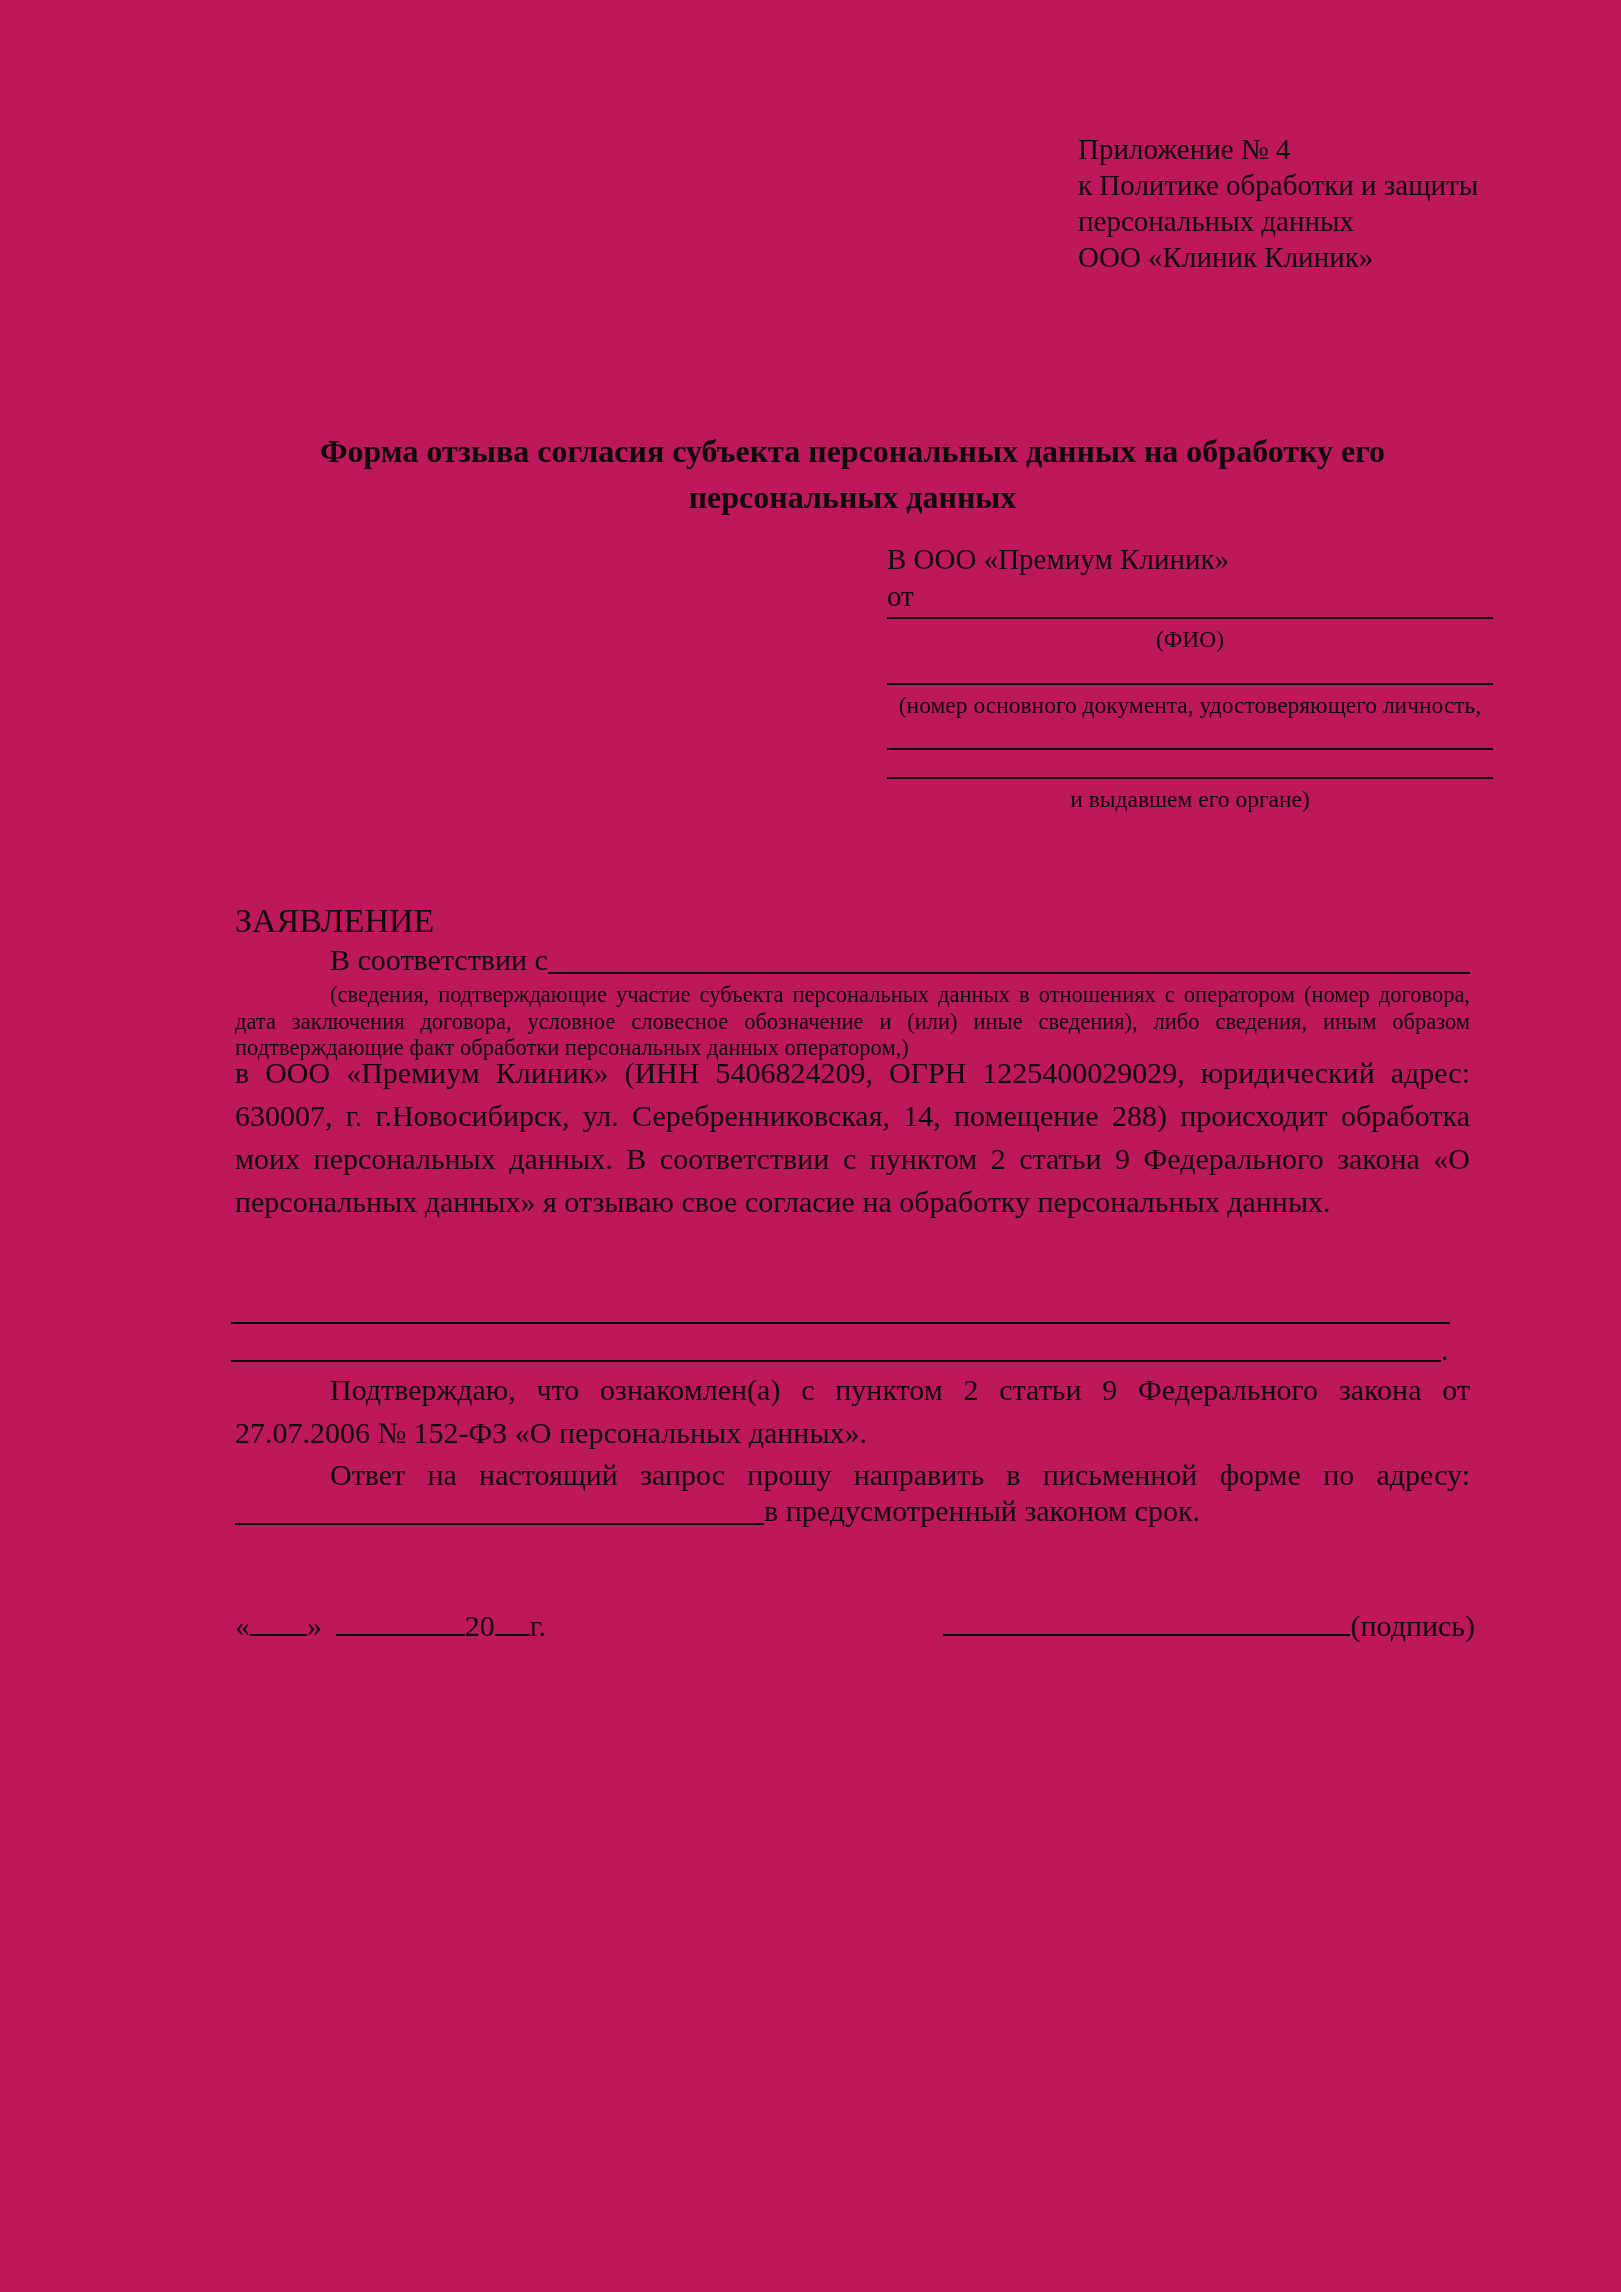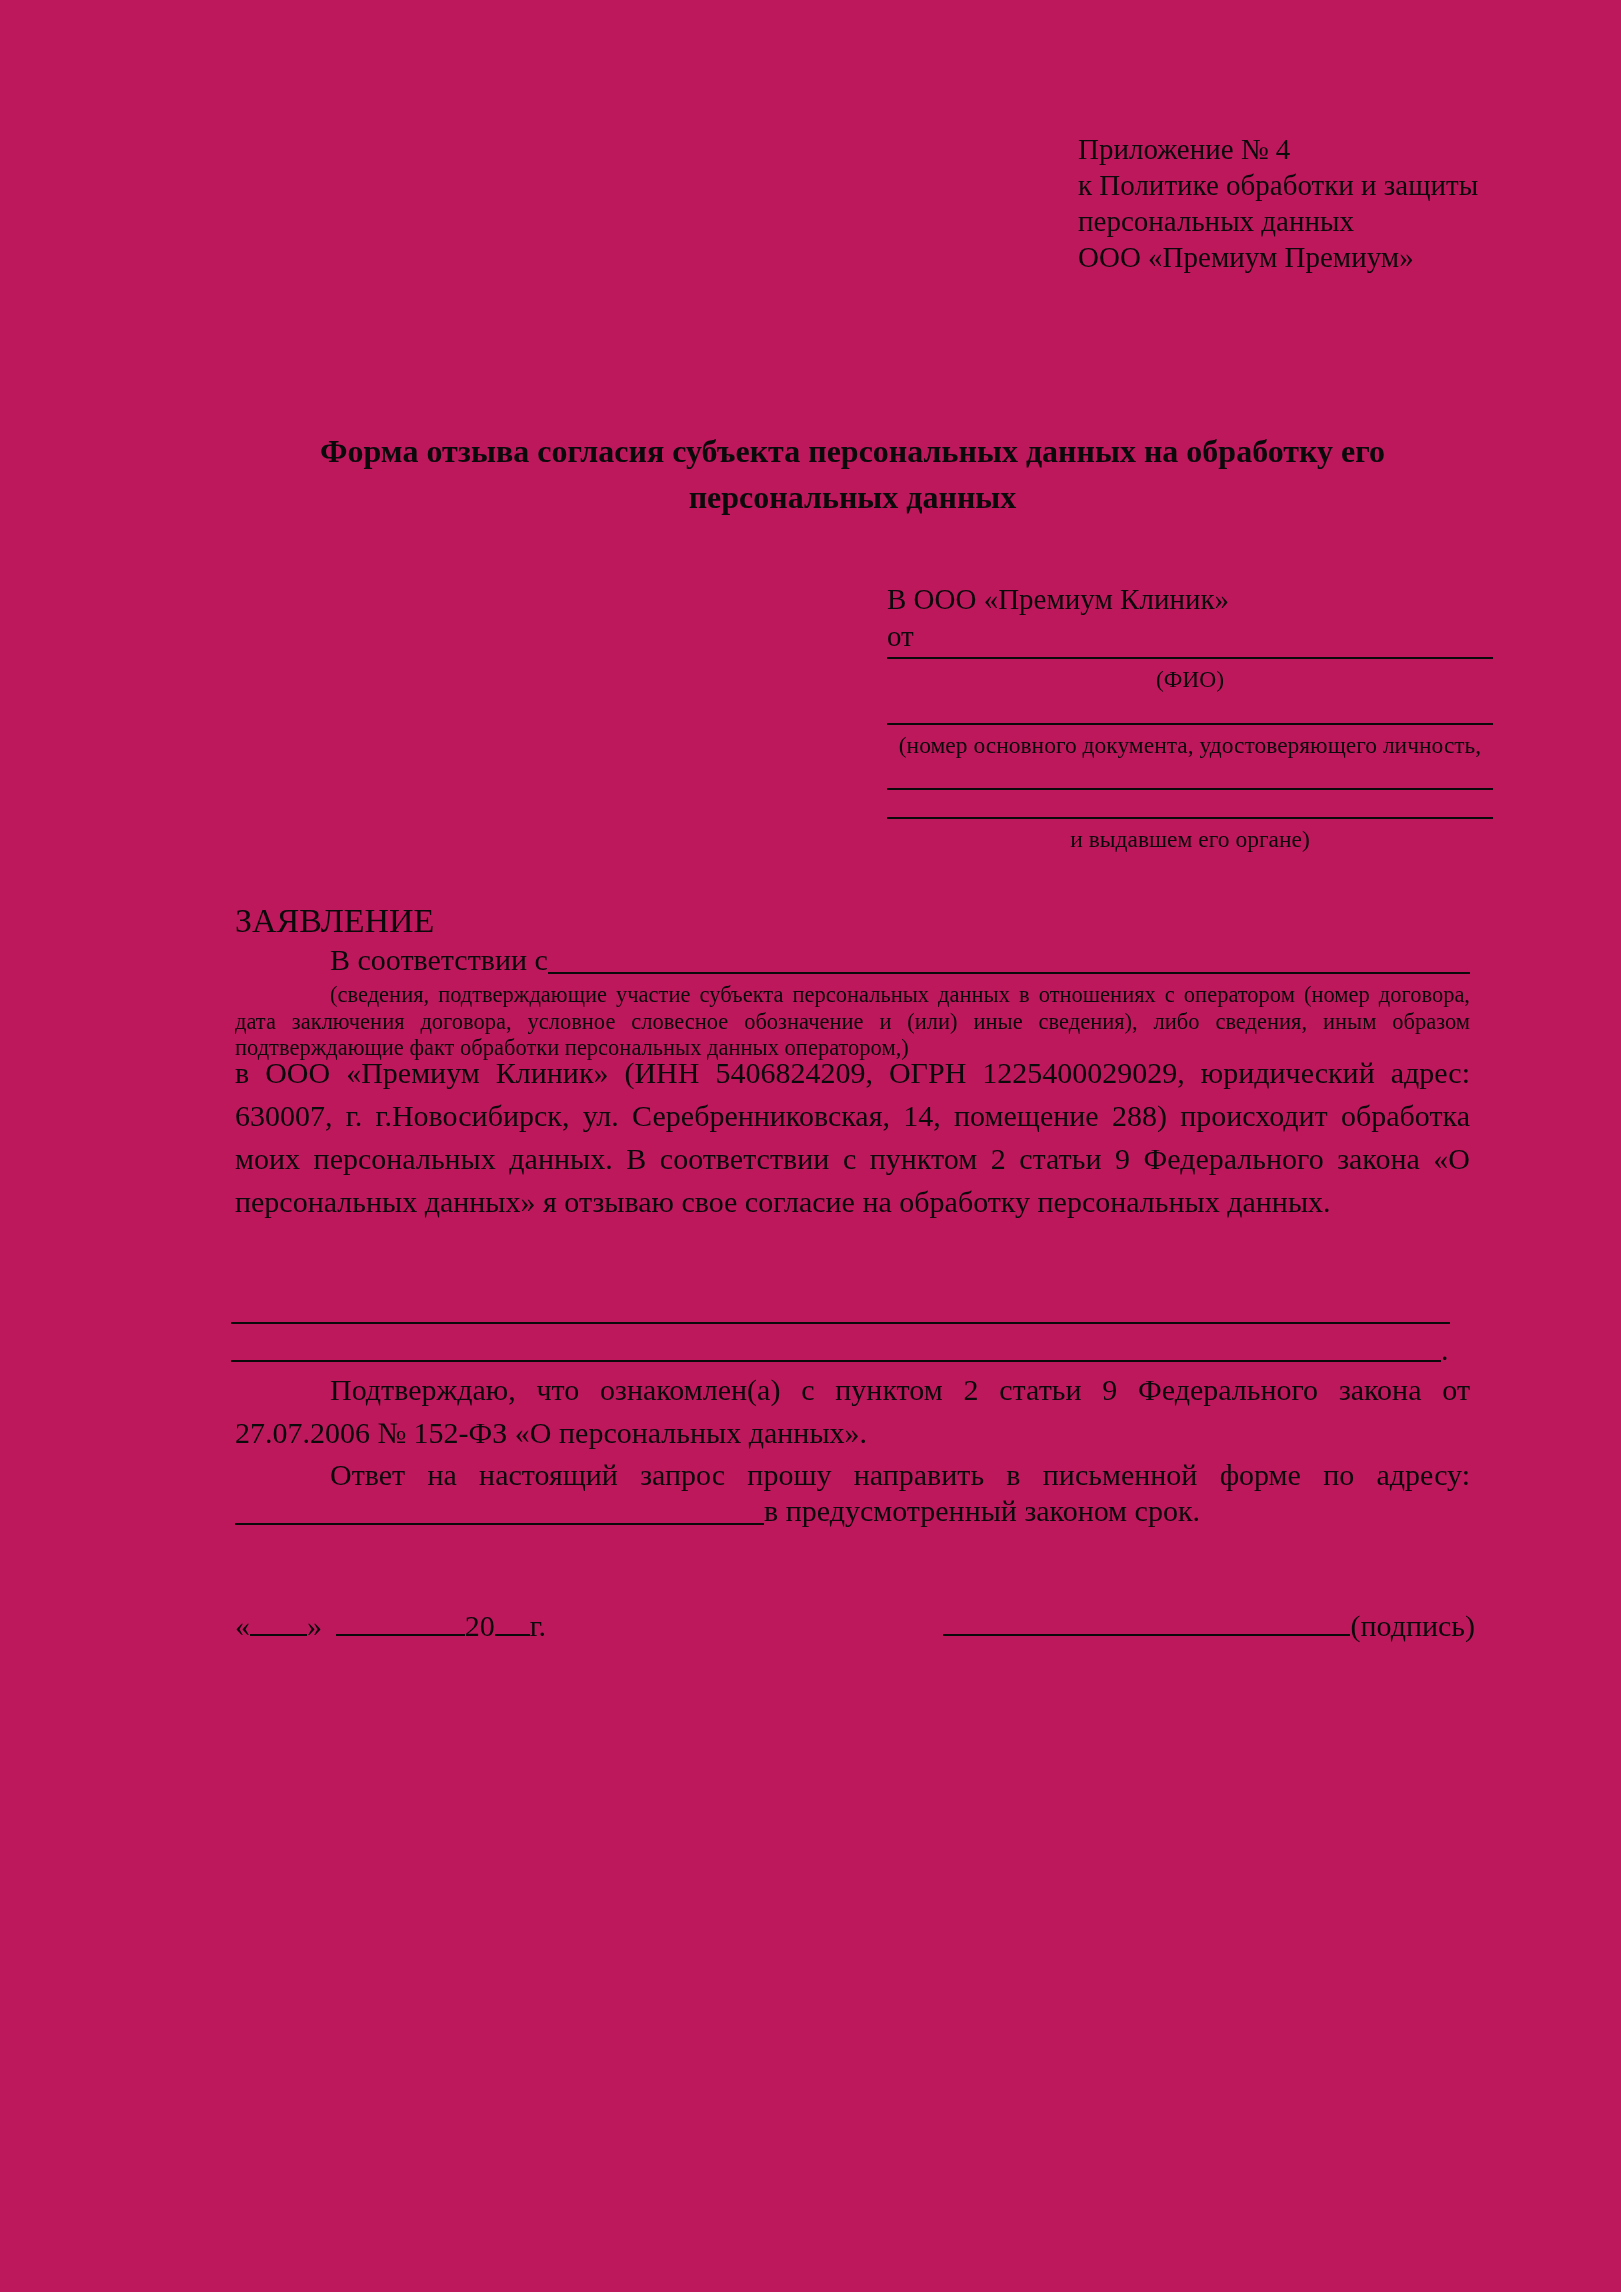--- a/index.html
+++ b/index.html
@@ -38,21 +38,20 @@
     line-height: 46px;
     margin-top: 36px;
   }
 
   
   .addressee {
     left: 887px;
     top: 541px;
     width: 606px;
     font-size: 29px;
-    margin-top: 40px;
   }
   .addressee .to-line   { height: 37px; line-height: 37px; }
   .addressee .from-line { height: 39px; line-height: 37px; }
   .u-line {
     height: 0;
     border-bottom: 2.9px solid #0a0a0a;
   }
   .addressee .cap {
     text-align: center;
     font-size: 23.5px;
@@ -189,21 +188,21 @@
 </style>
 </head>
 <body>
 
 <div class="page">
 
   <div class="abs annex">
     <div>Приложение № 4</div>
     <div>к Политике обработки и защиты</div>
     <div>персональных данных</div>
-    <div>ООО «Премиум Премиум»</div>
+    <div>ООО «Клиник Клиник»</div>
   </div>
 
   <div class="abs title">Форма отзыва согласия субъекта персональных данных на обработку его персональных данных</div>
 
   <div class="abs addressee">
     <div class="to-line">В ООО «Премиум Клиник»</div>
     <div class="from-line">от</div>
     <div class="u-line"></div>
     <div class="cap">(ФИО)</div>
     <div class="cap-spacer-1"></div>

